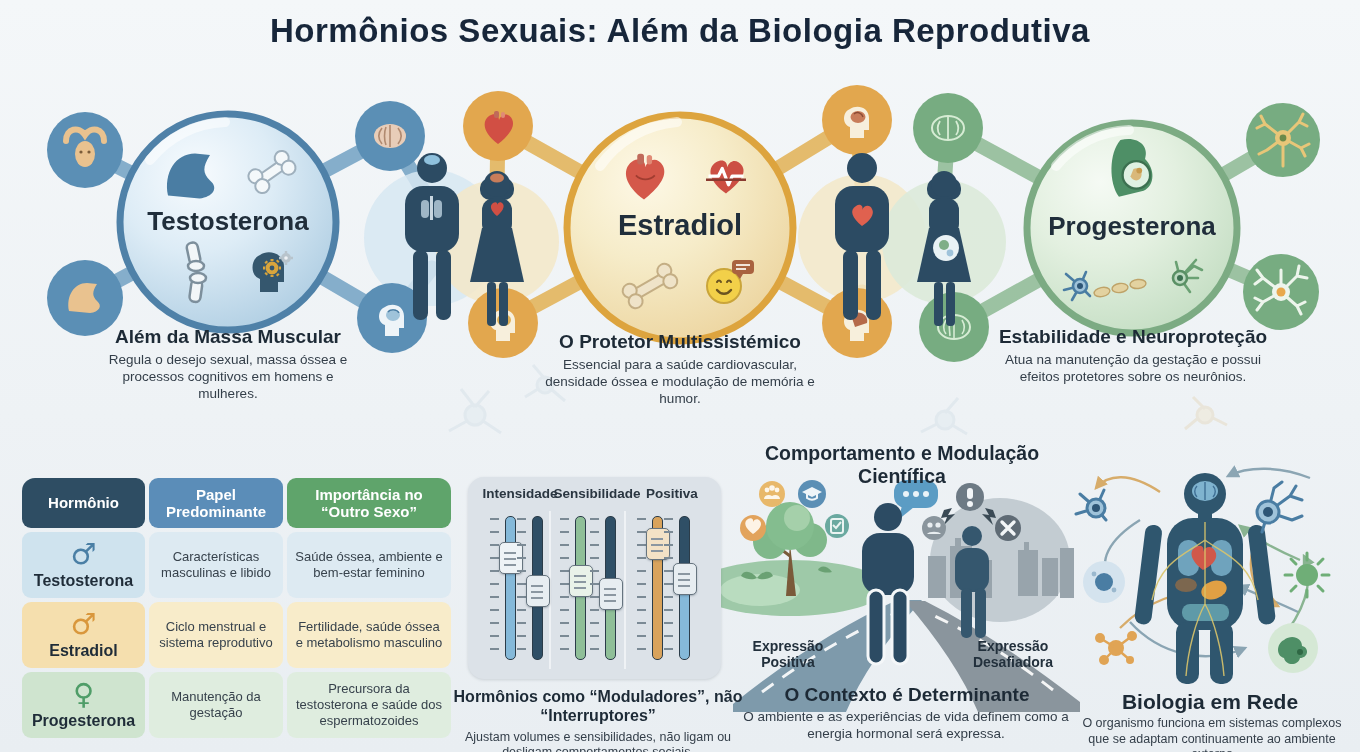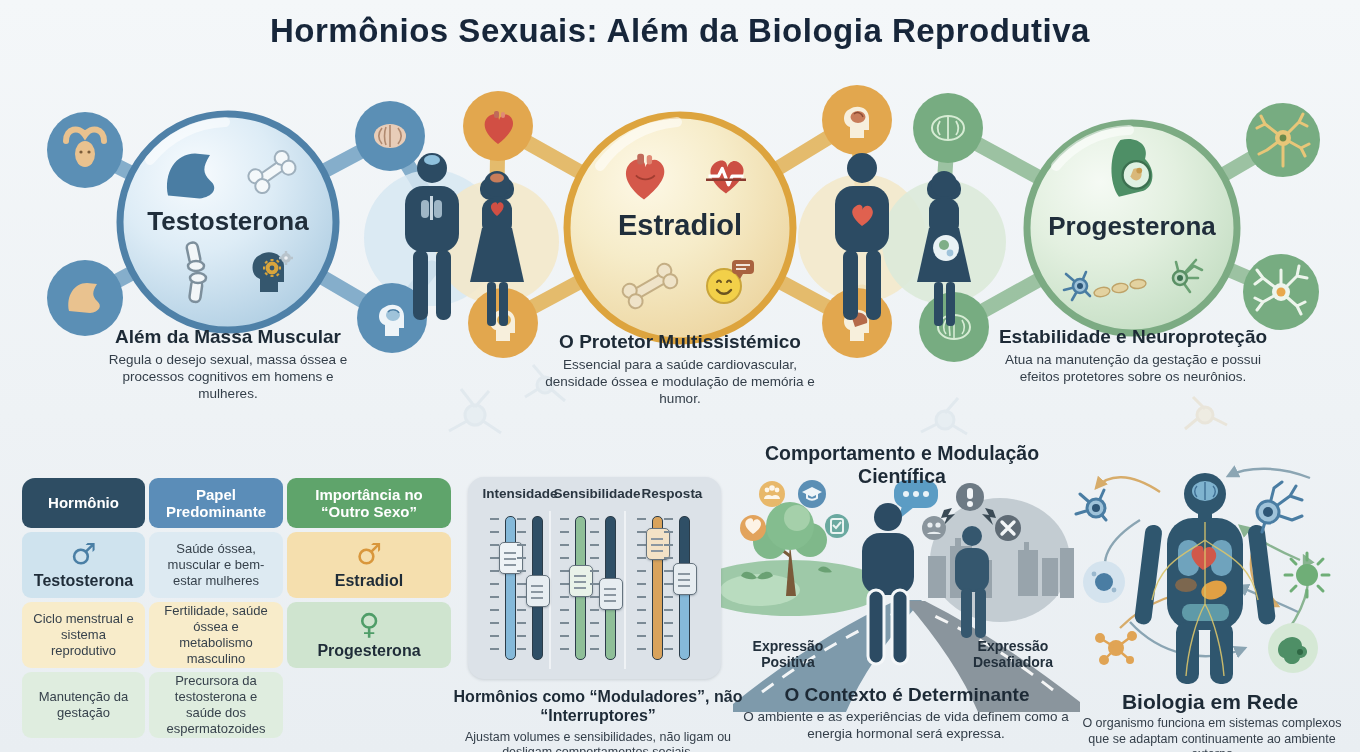--- a/index.html
+++ b/index.html
@@ -570,41 +570,42 @@
 
   <div class="abs tbl">
     <div class="cell th th1">Hormônio</div>
     <div class="cell th th2">Papel Predominante</div>
     <div class="cell th th3">Importância no “Outro Sexo”</div>
 
     <div class="cell r1n">
       <span class="sym t">♂</span>
       <span class="hname">Testosterona</span>
     </div>
-    <div class="cell r1c">Saúde óssea, muscular e bem-estar mulheres</div>
+    <div class="cell r1c">Características masculinas e libido</div>
+    <div class="cell r1c">Saúde óssea, ambiente e bem-estar feminino</div>
 
     <div class="cell r2n">
       <span class="sym e">♂</span>
       <span class="hname">Estradiol</span>
     </div>
     <div class="cell r2c">Ciclo menstrual e sistema reprodutivo</div>
     <div class="cell r2c">Fertilidade, saúde óssea e metabolismo masculino</div>
 
     <div class="cell r3n">
       <span class="sym p">♀</span>
       <span class="hname">Progesterona</span>
     </div>
     <div class="cell r3c">Manutenção da gestação</div>
     <div class="cell r3c">Precursora da testosterona e saúde dos espermatozoides</div>
   </div>
 
   <div class="abs spanel">
     <div class="sl-label" style="left:2px;width:100px;">Intensidade</div>
     <div class="sl-label" style="left:84px;width:90px;">Sensibilidade</div>
-    <div class="sl-label" style="left:158px;width:92px;">Resposta</div>
+    <div class="sl-label" style="left:158px;width:92px;">Positiva</div>
     <div class="divider" style="left:81px;"></div>
     <div class="divider" style="left:156px;"></div>
     <div class="slider" style="left:22px;">
         <div class="ticks"></div>
         <div class="track" style="background: linear-gradient(rgb(133, 185, 217) 0px, rgb(133, 185, 217) 29%, rgb(133, 185, 217) 29%, rgb(133, 185, 217) 100%);"></div>
         <div class="handle" style="top: calc(29% - 15px); background: rgb(238, 243, 246);">
           <i class="a"></i>
           <i class="b"></i>
           <i class="c"></i>
         </div>

